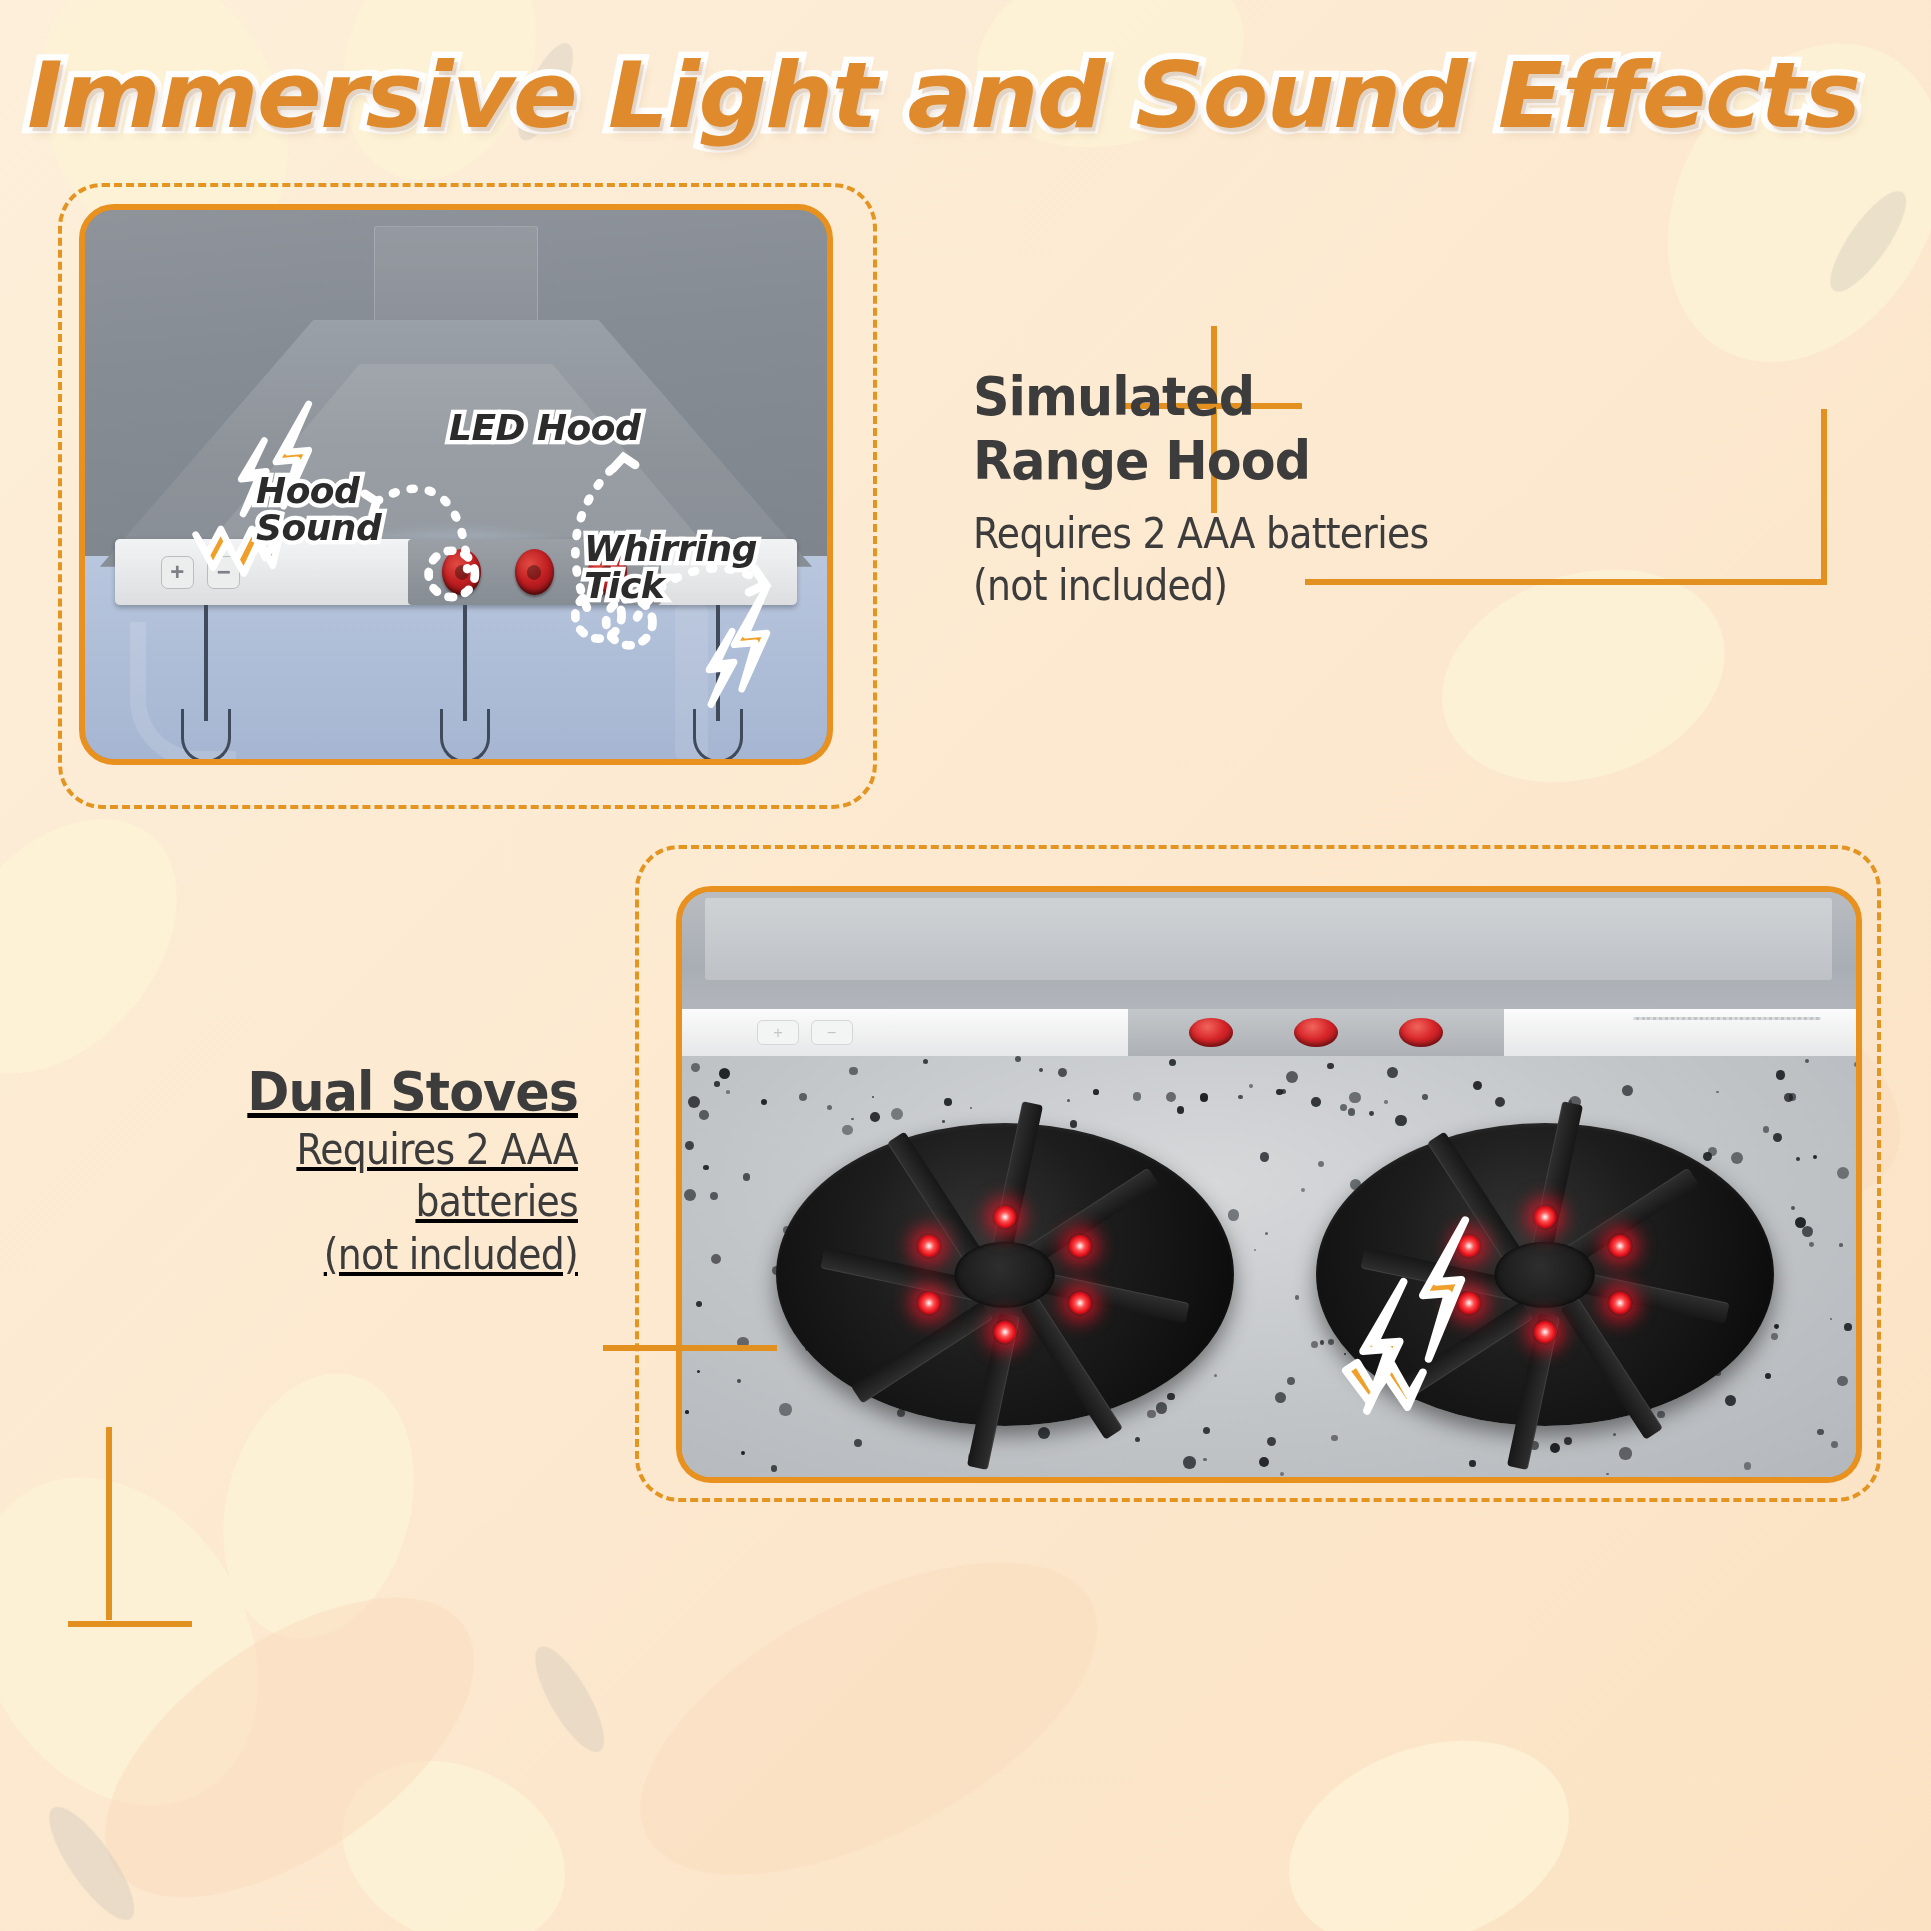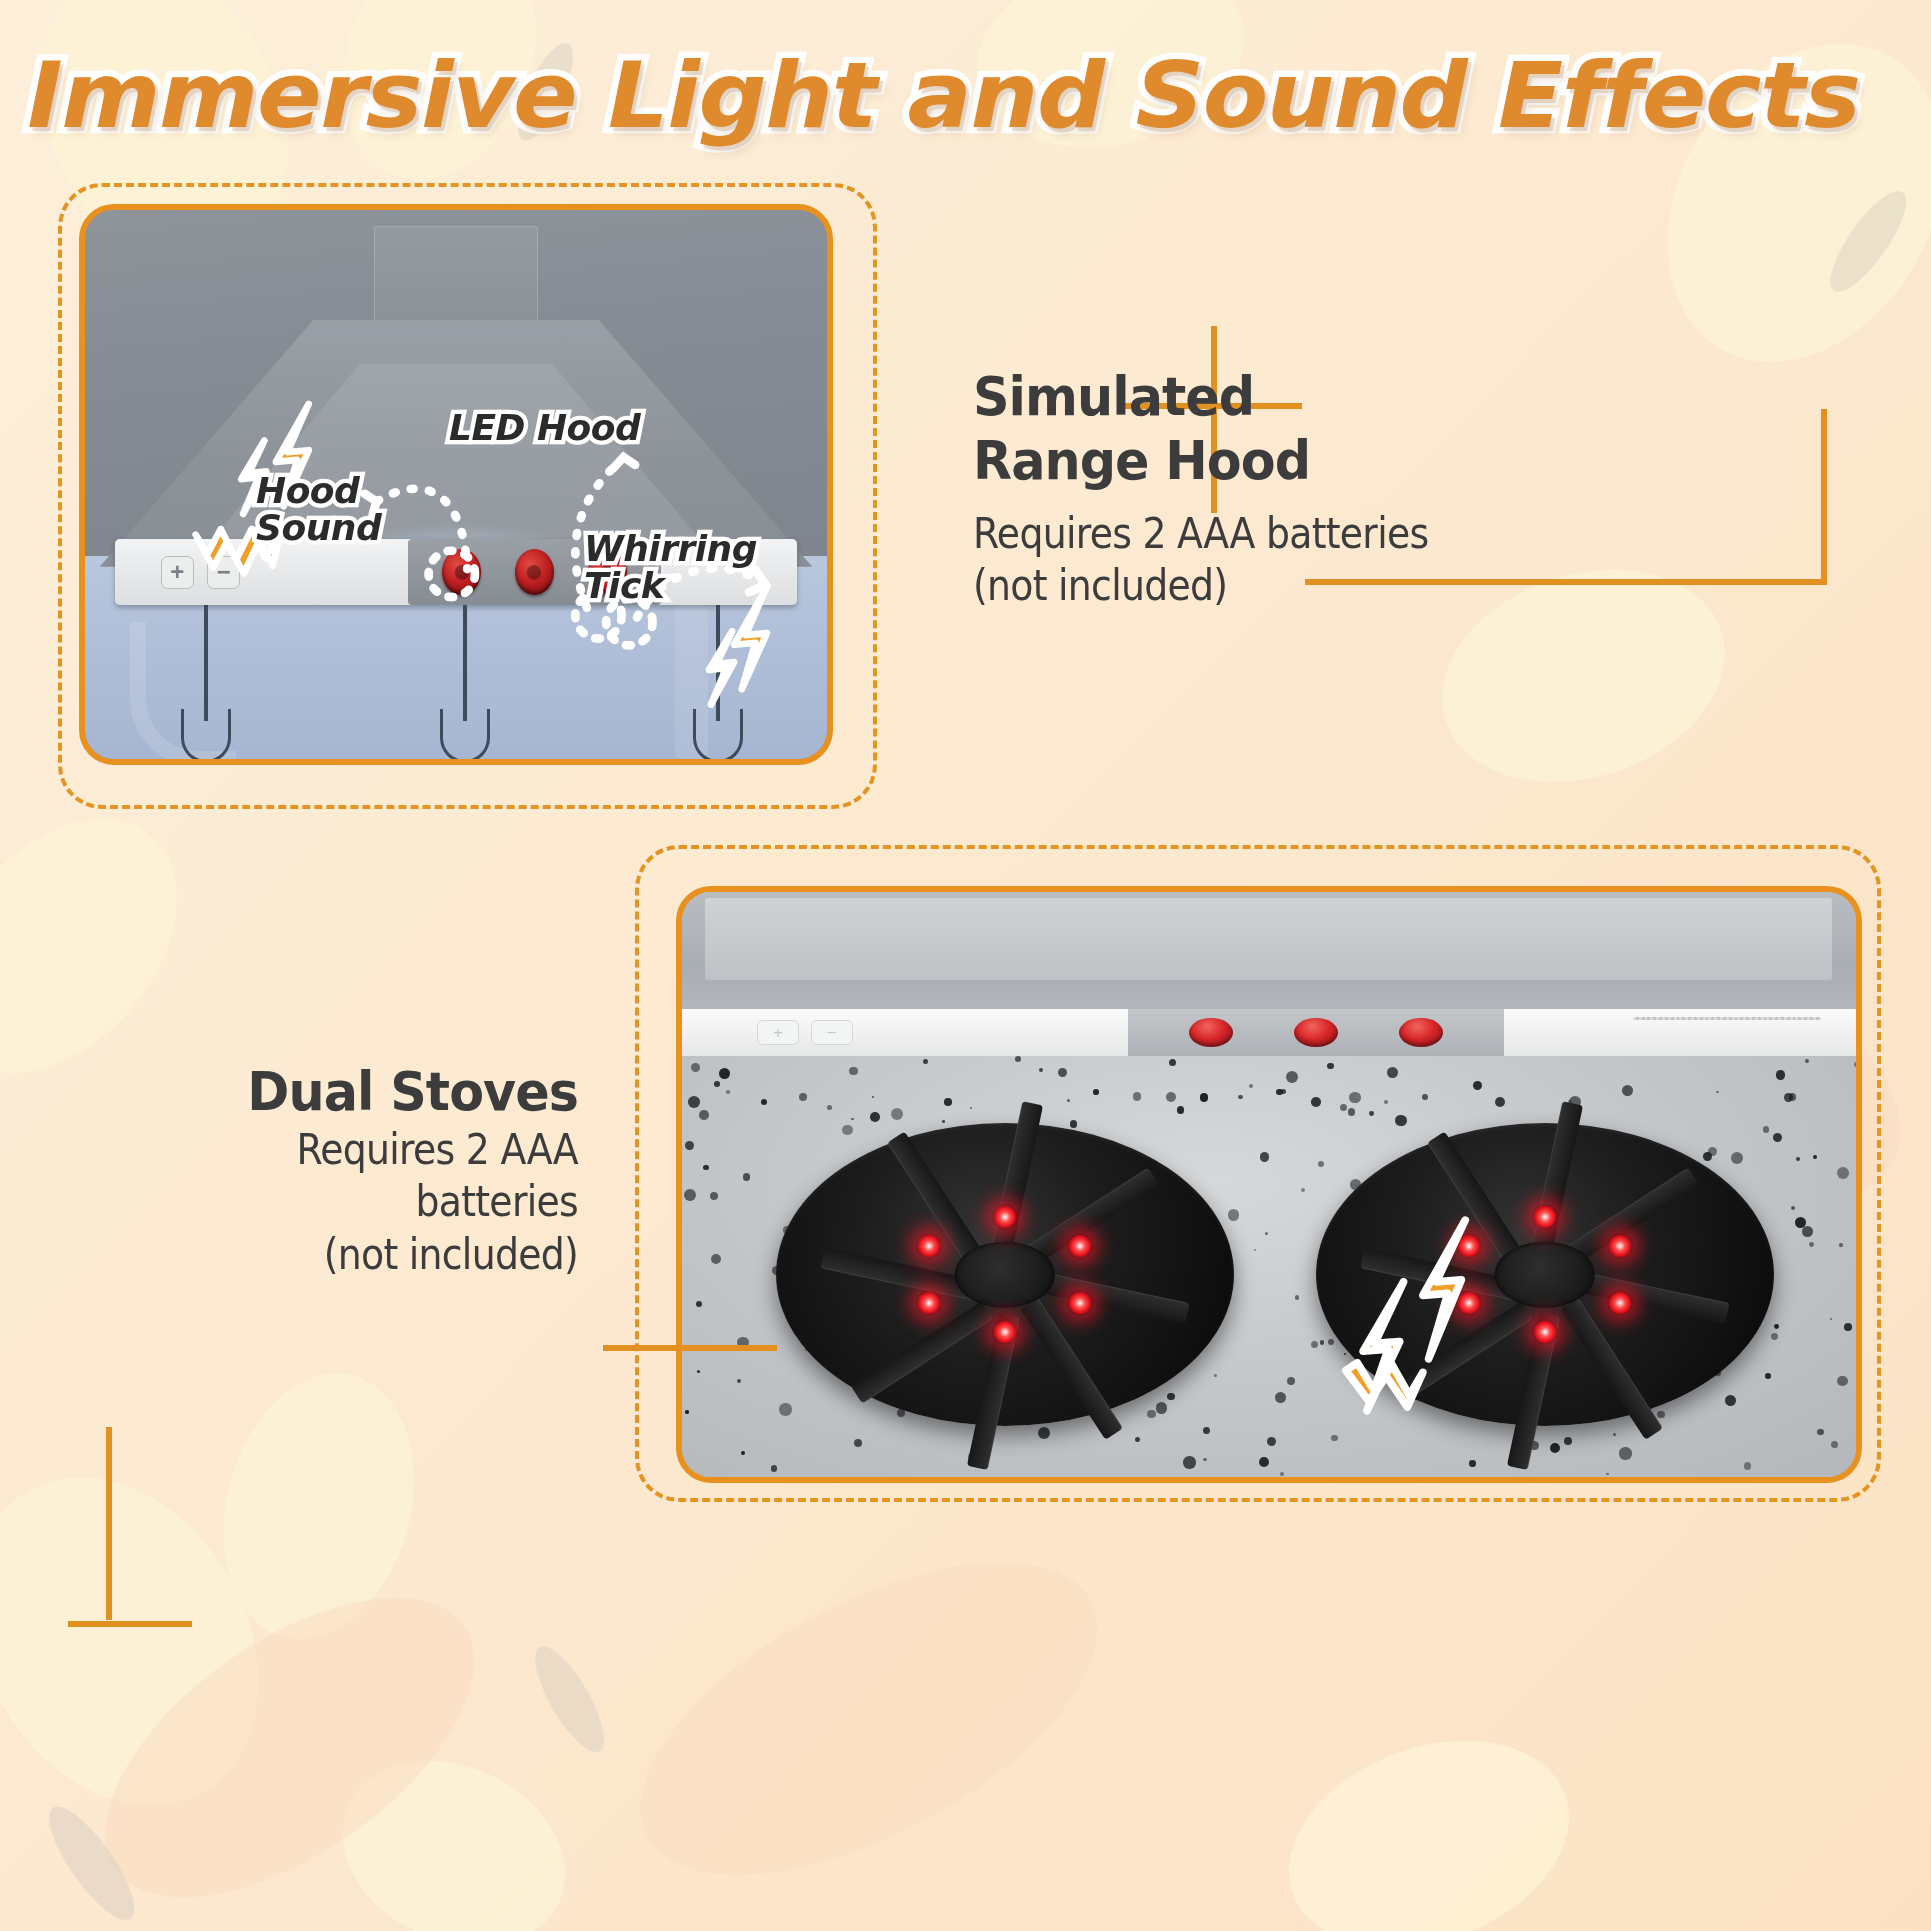--- a/index.html
+++ b/index.html
@@ -678,18 +678,18 @@
 Range Hood</div>
   <div class="txt-sub">Requires 2 AAA batteries
 (not included)</div>
 </div>
 
 <div class="deco h" style="left:603px; top:1345px; width:174px;"></div>
 <div class="deco v" style="left:772px; top:1345px; height:0px;"></div>
 <div class="deco v" style="left:106px; top:1427px; height:193px;"></div>
 <div class="deco h" style="left:68px; top:1621px; width:124px;"></div>
 
-<div class="txt-block" id="block-stove" style="width:483px;">
+<div class="txt-block" id="block-stove" style="width:483px;text-decoration:underline;">
   <div class="txt-title">Dual Stoves</div>
   <div class="txt-sub">Requires 2 AAA batteries
 (not included)</div>
 </div>
 
 
 </body></html>

